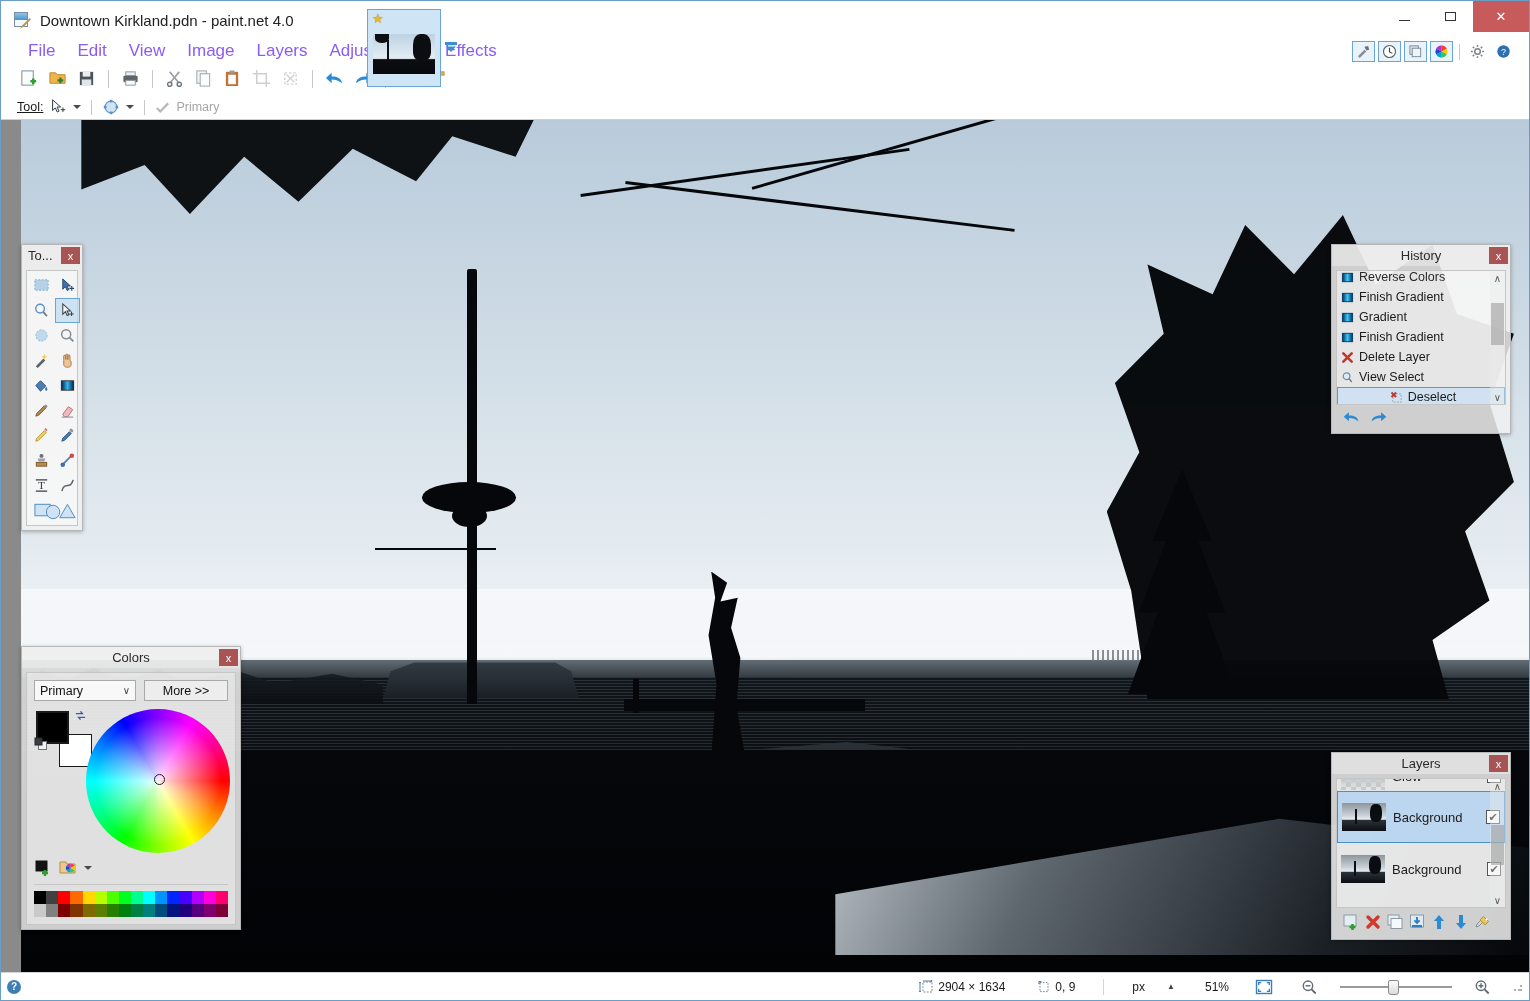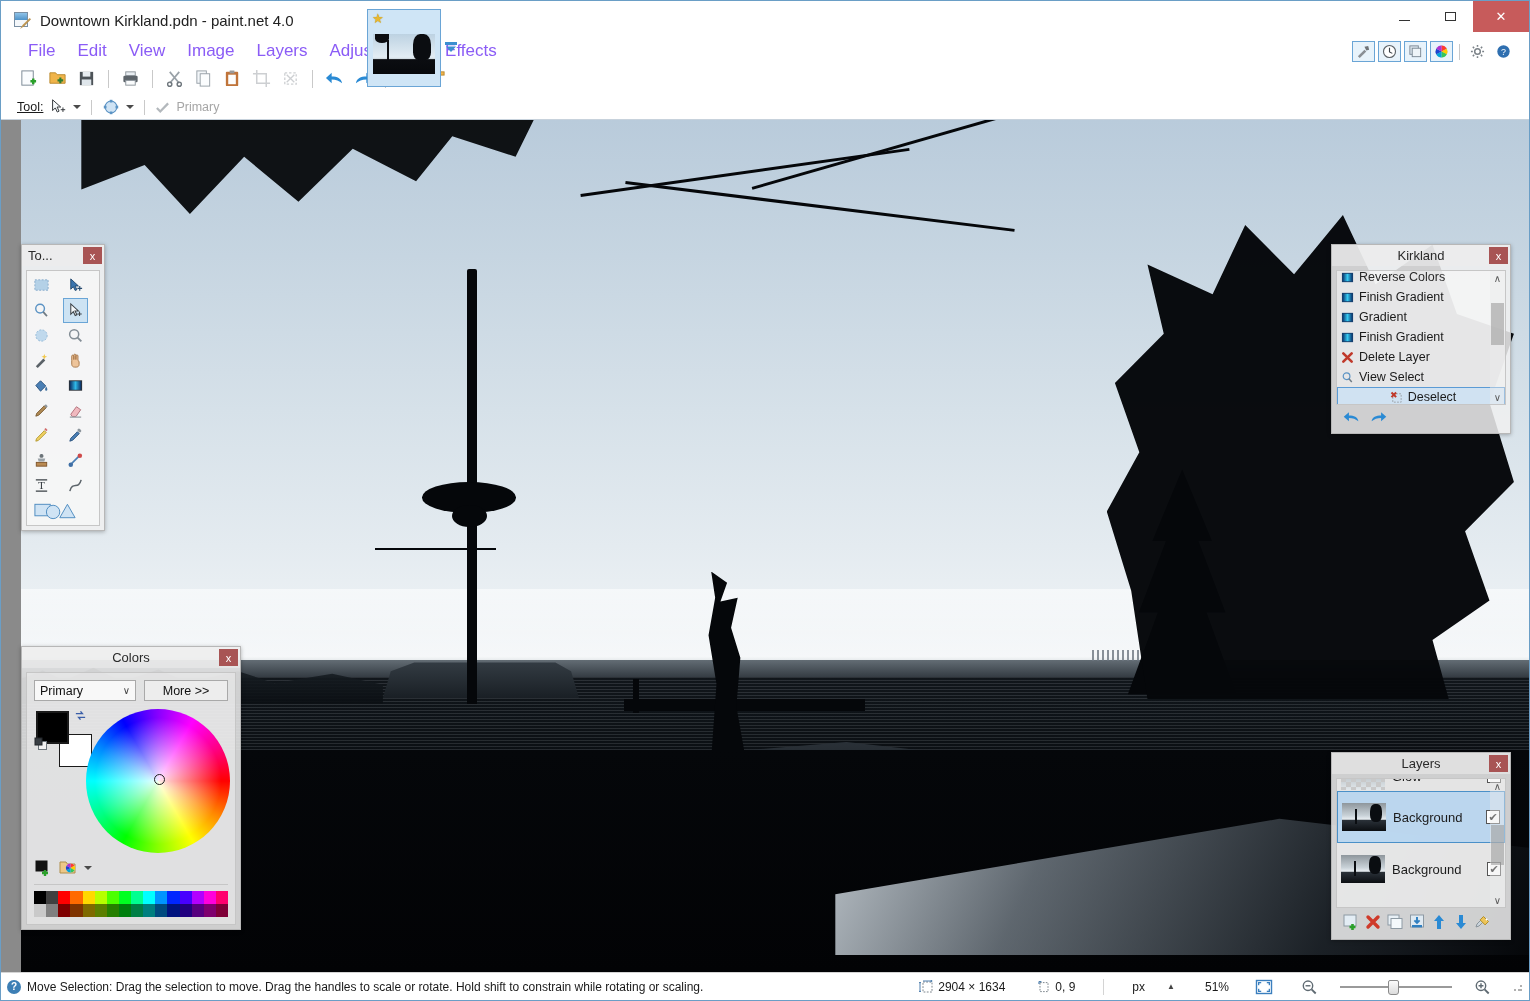--- a/index.html
+++ b/index.html
@@ -214,21 +214,21 @@
     background:rgba(236,236,236,0.55);
   }
   .panel-close {
     position:absolute; right:2px; top:2px; width:19px; height:17px;
     background:#a85454; color:#fff; font-size:11px;
     display:flex;align-items:center;justify-content:center;
   }
   .panel-body { padding:4px; }
 
   
-  #tools-panel { left:20px; top:124px; width:84px; }
+  #tools-panel { left:20px; top:124px; width:62px; }
   #tools-panel .panel-title { justify-content:flex-start; padding-left:6px; }
   .tools-grid {
     display:grid; grid-template-columns:1fr 1fr; gap:0px;
     background:rgba(248,248,248,.72); border:1px solid #c6c6c6; padding:2px;
   }
   .tool-cell {
     width:25px; height:25px; display:flex;align-items:center;justify-content:center;
   }
   .tool-cell.active { border:1px solid #6aa5d6; background:rgba(190,220,242,.72); }
 
@@ -730,21 +730,21 @@
                 <circle cx="21" cy="11" r="7" fill="#cfe3f4" stroke="#4e8cc0"></circle>
                 <polygon points="36,3 44,17 28,17" fill="#cfe3f4" stroke="#4e8cc0"></polygon>
               </svg>
             </div>
         </div>
       </div>
     </div>
 
     <div class="panel" id="history-panel">
       <div class="panel-title">
-        <span>Kirkland</span>
+        <span>History</span>
         <div class="panel-close">x</div>
       </div>
       <div class="panel-body">
         <div class="hist-list">
           <div class="hist-item first" style="margin-top:-4px;">
             <span class="hist-icon">
               <svg width="13" height="13" viewBox="0 0 14 14">
                   <rect x="1" y="2" width="12" height="10" fill="#17406e"></rect>
                   <rect x="2" y="3" width="10" height="8" fill="url(#hg)"></rect>
               <defs>
@@ -1008,21 +1008,20 @@
             </div>
           </div>
         </div>
       </div>
     </div>
   </div>
 
   <div class="statusbar">
     <div class="sb-left">
       <span class="sb-info-icon">?</span>
-      <span>Move Selection: Drag the selection to move. Drag the handles to scale or rotate. Hold shift to constrain while rotating or scaling.</span>
     </div>
     <div class="sb-right">
       <span class="sb-group">
         <span>
           <svg width="16" height="14" viewBox="0 0 16 14">
               <rect x="5" y="2" width="9" height="10" fill="#fff" stroke="#7d868d" stroke-dasharray="1.8 1.4"></rect>
               <path d="M2 2v10M1 2.6h2M1 11.4h2" stroke="#4e7fae"></path>
               <path d="M5 1h9M12.6 0.2l1.6.8-1.6.8" fill="none" stroke="#4e7fae"></path>
             </svg>
         </span>

